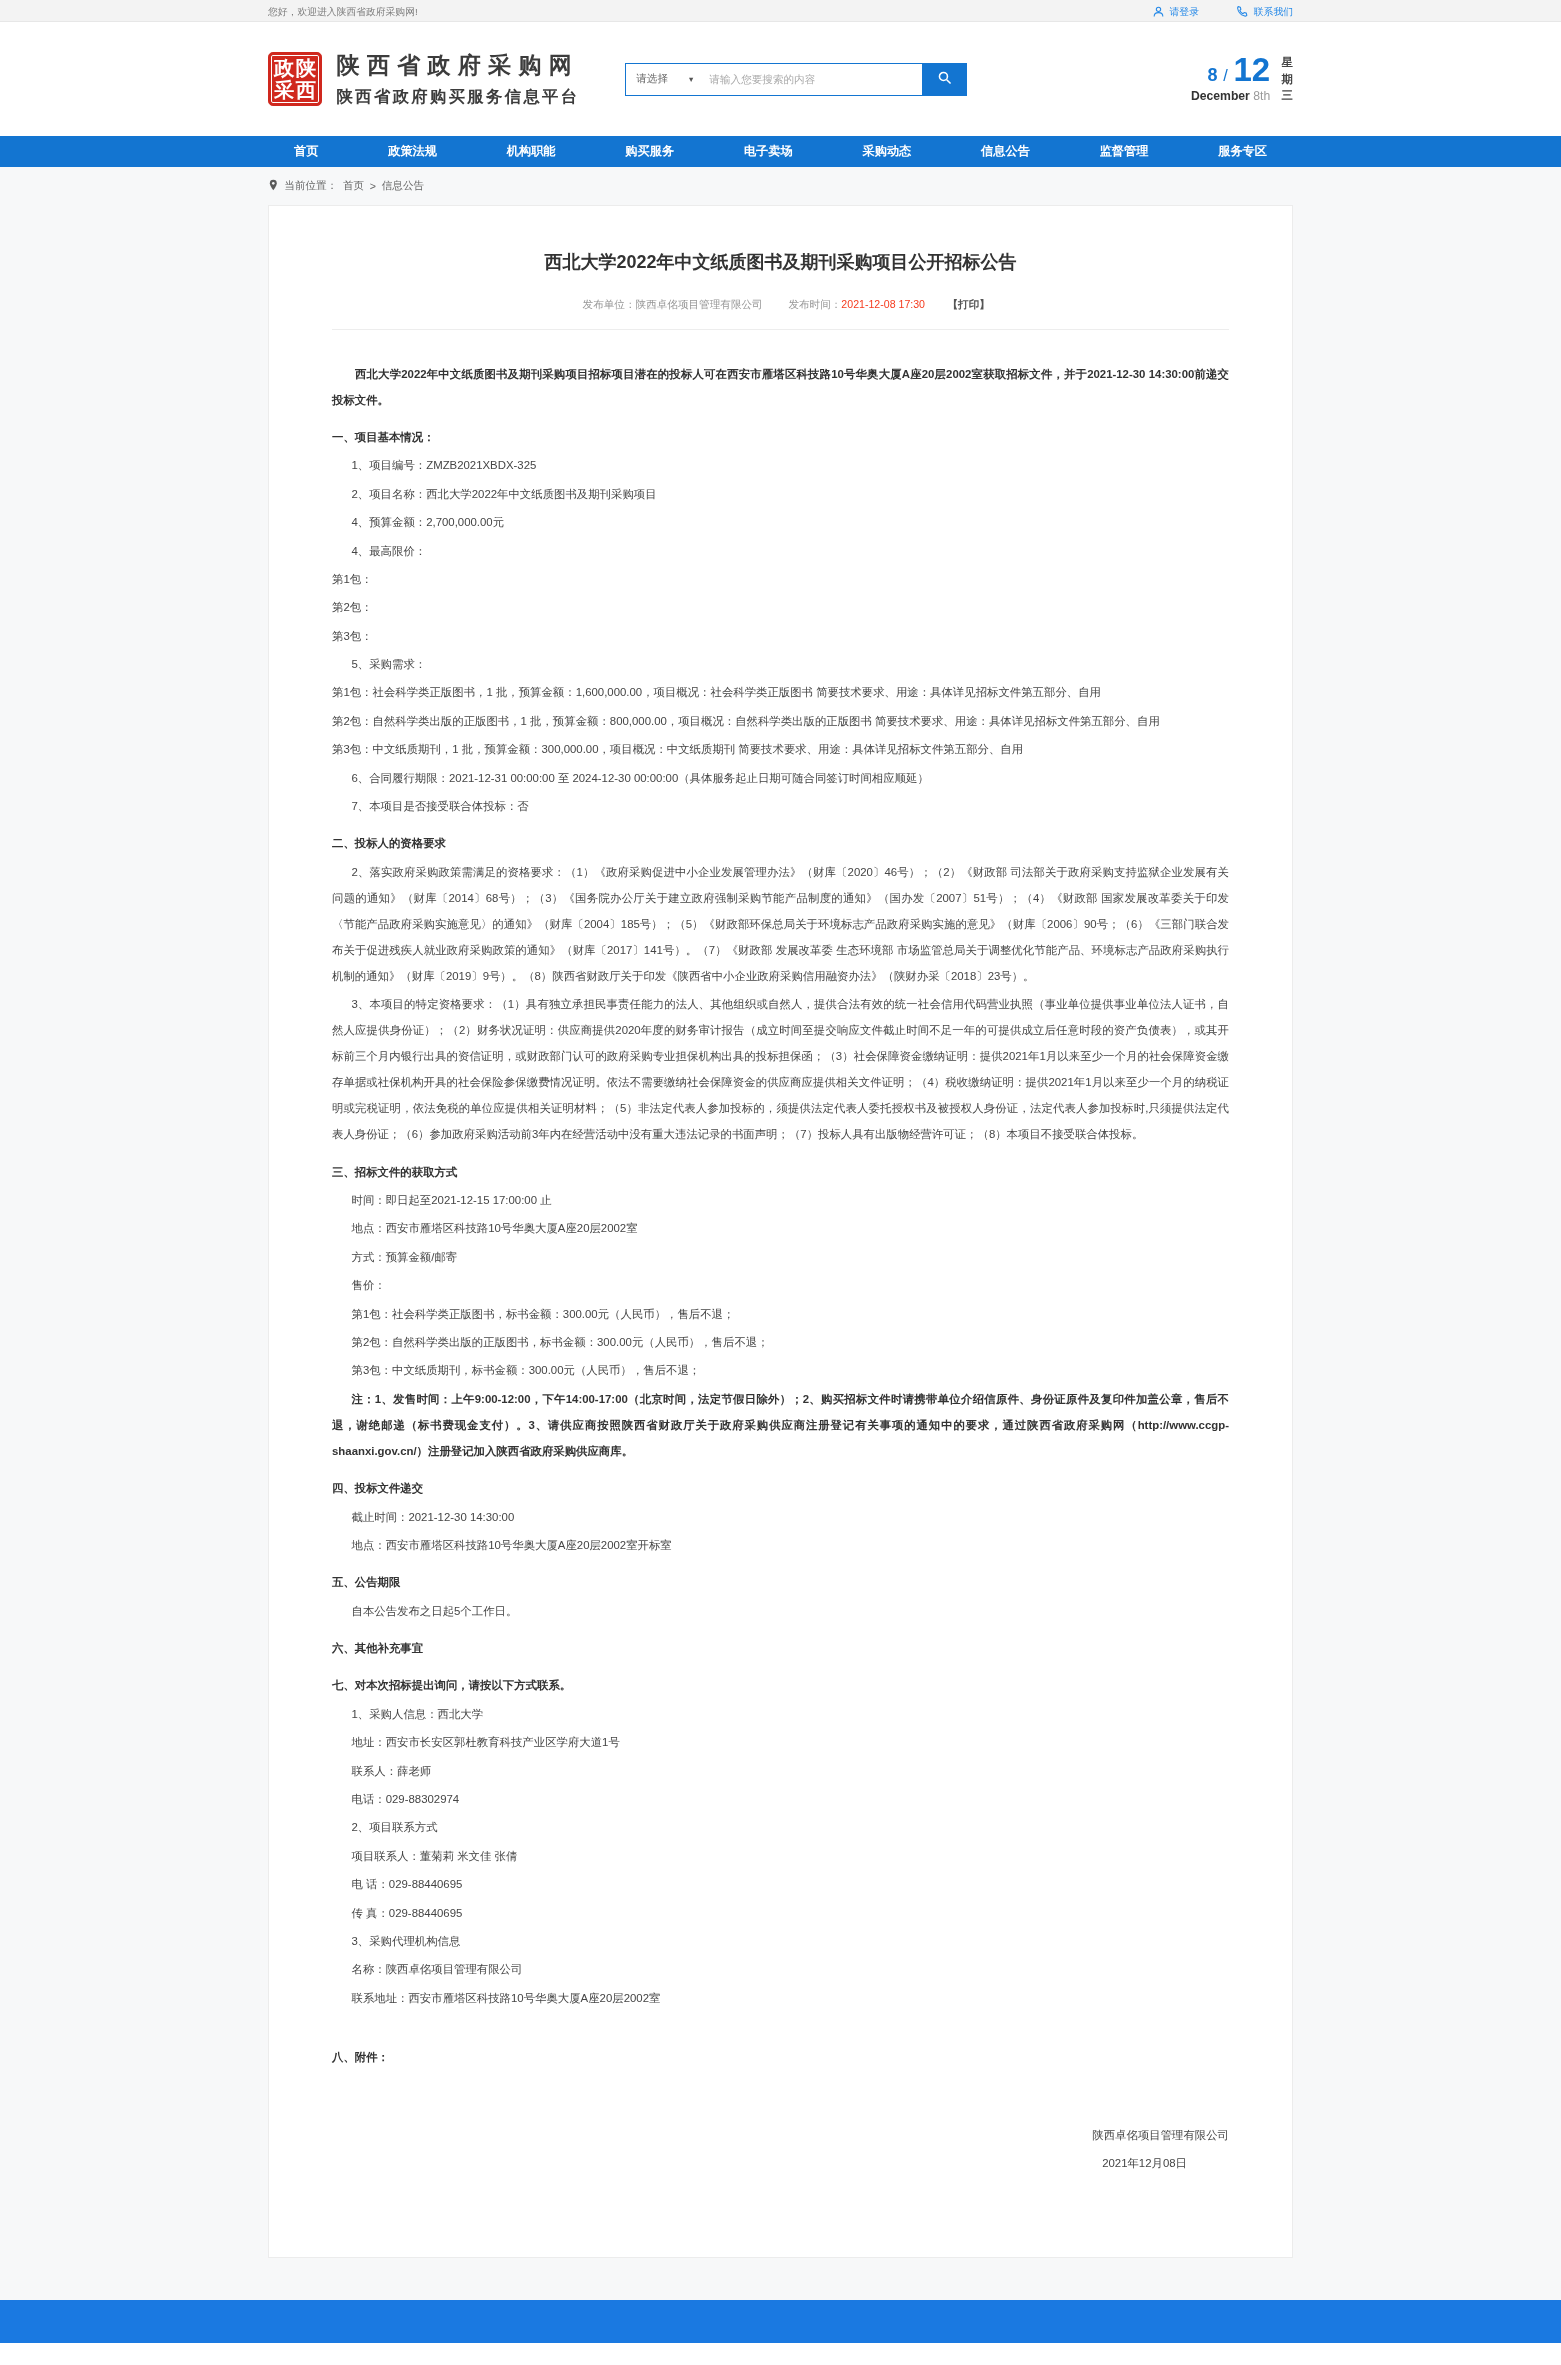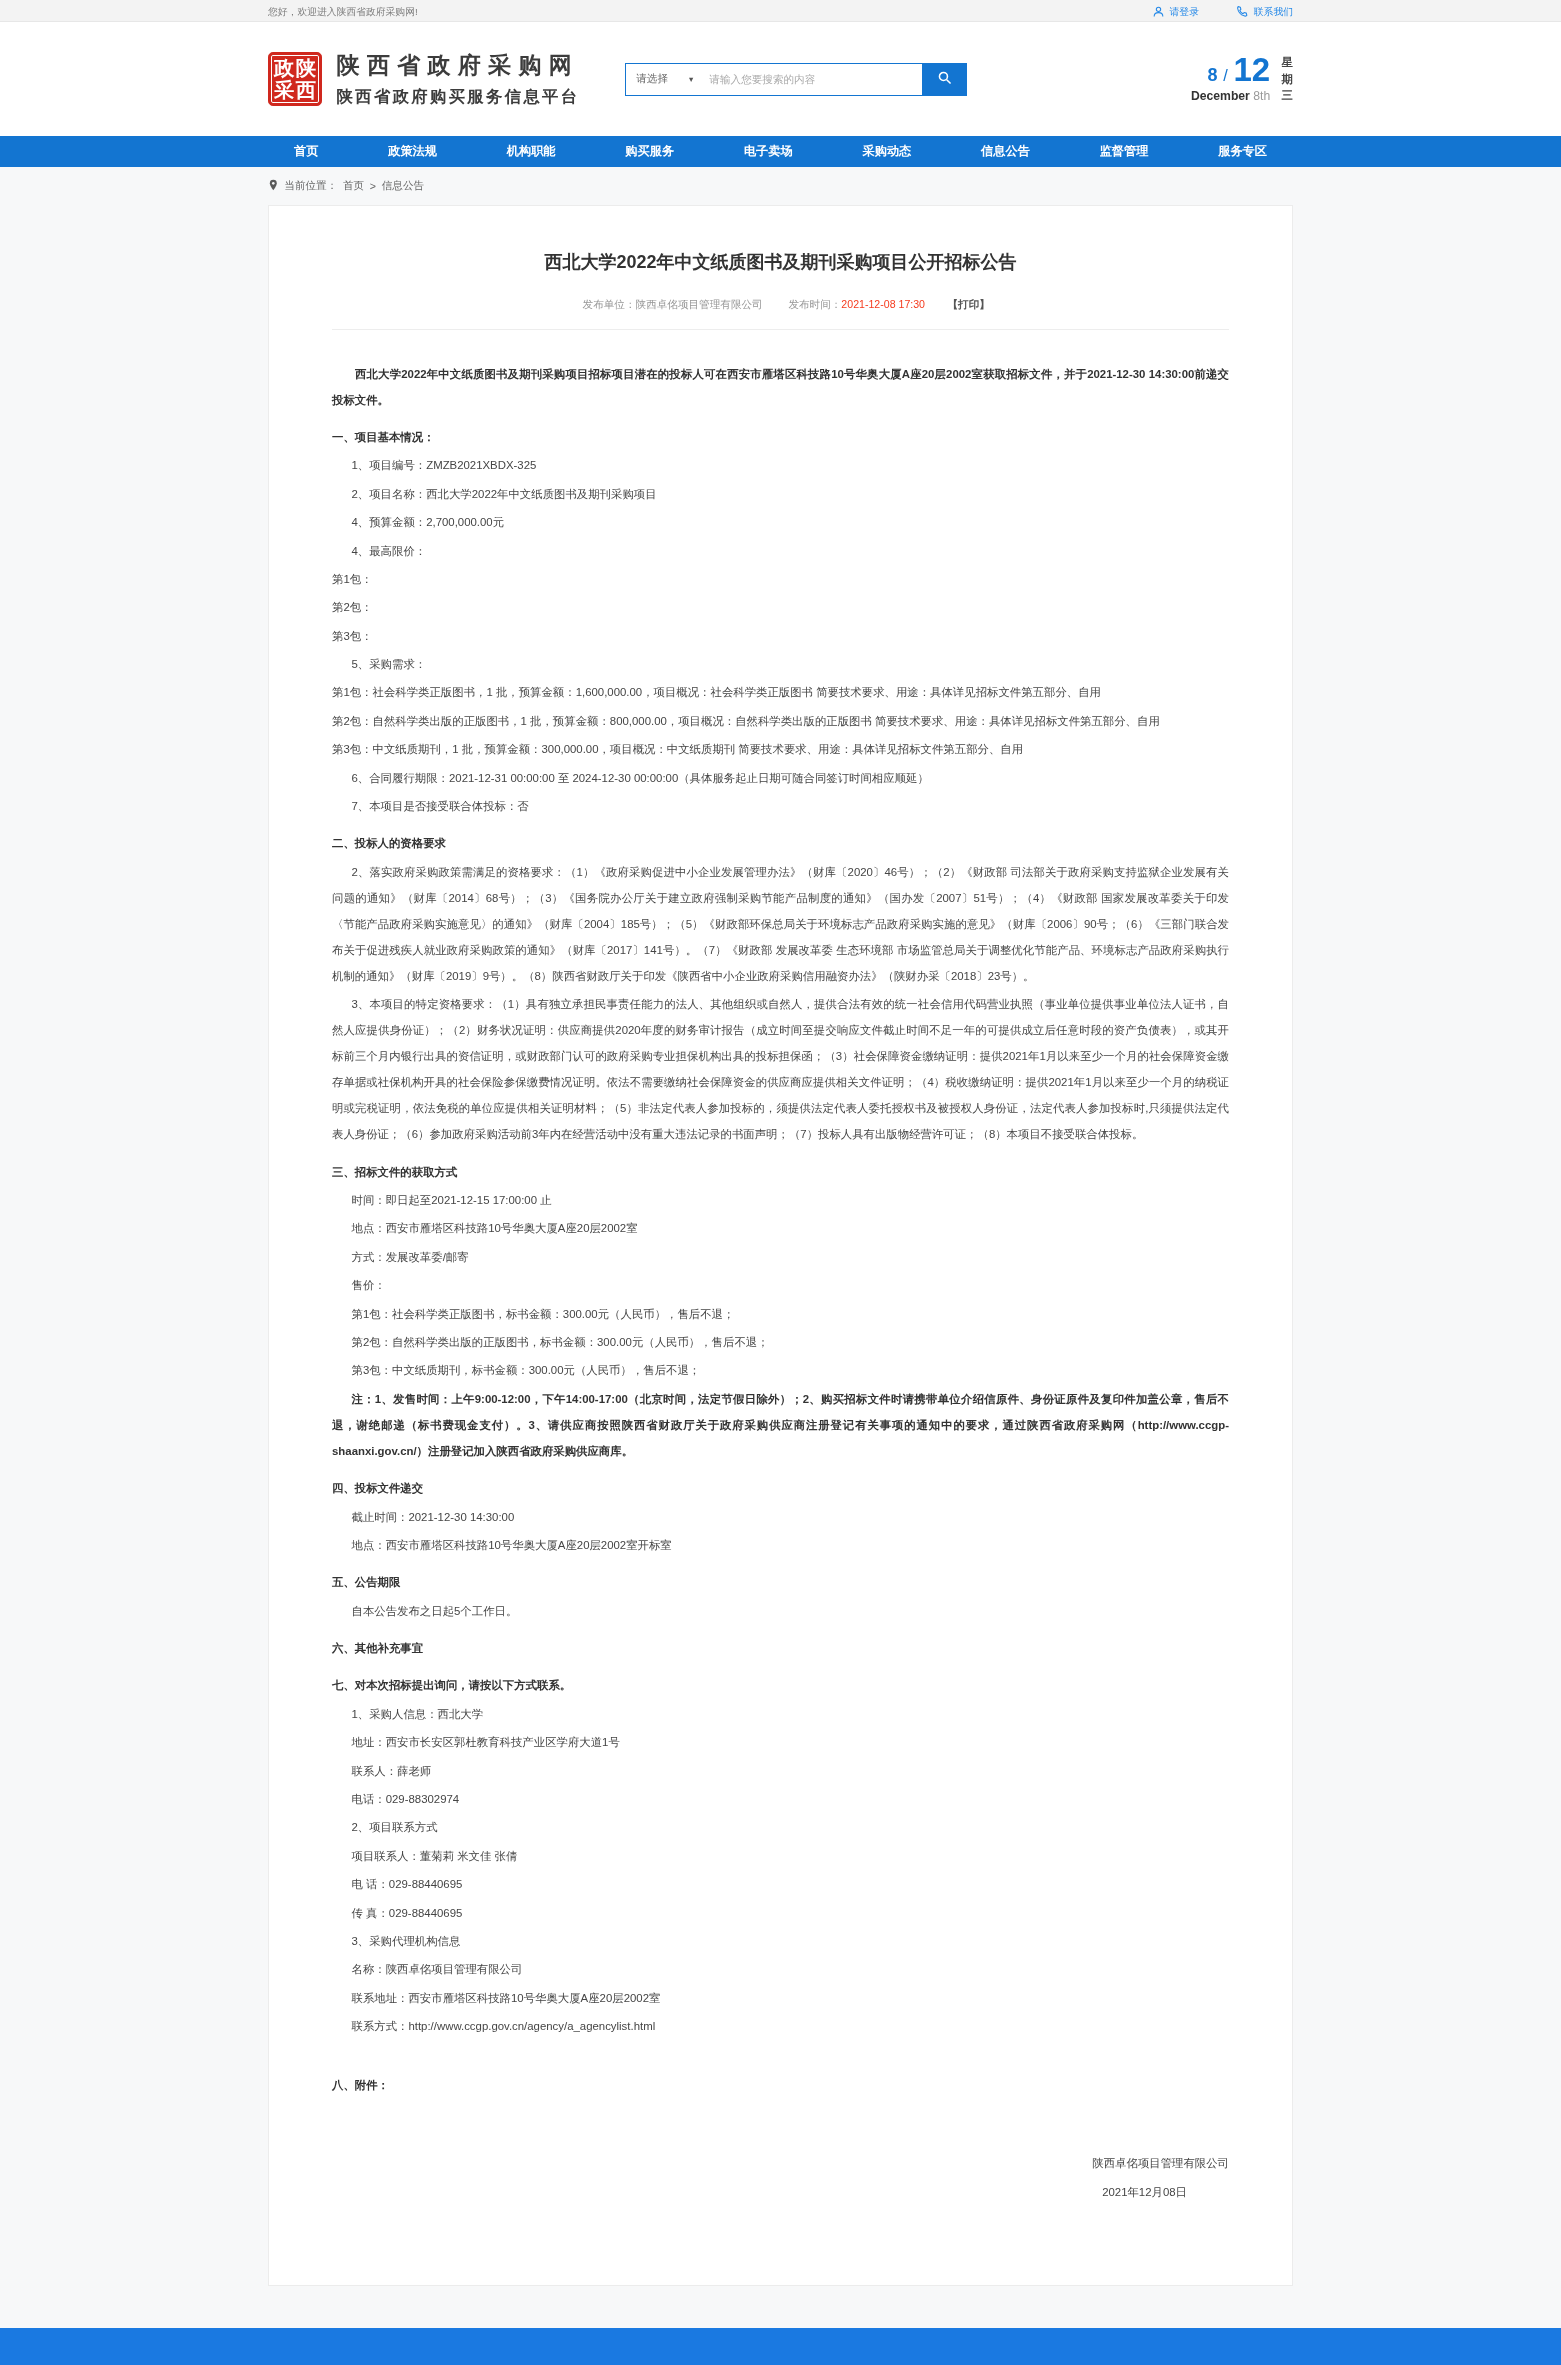--- a/index.html
+++ b/index.html
@@ -197,21 +197,21 @@
           <p class="para flush">第2包：自然科学类出版的正版图书，1 批，预算金额：800,000.00，项目概况：自然科学类出版的正版图书 简要技术要求、用途：具体详见招标文件第五部分、自用</p>
           <p class="para flush">第3包：中文纸质期刊，1 批，预算金额：300,000.00，项目概况：中文纸质期刊 简要技术要求、用途：具体详见招标文件第五部分、自用</p>
           <p class="para sub">6、合同履行期限：2021-12-31 00:00:00 至 2024-12-30 00:00:00（具体服务起止日期可随合同签订时间相应顺延）</p>
           <p class="para sub">7、本项目是否接受联合体投标：否</p>
           <p class="para h">二、投标人的资格要求</p>
           <p class="para sub just">2、落实政府采购政策需满足的资格要求：（1）《政府采购促进中小企业发展管理办法》（财库〔2020〕46号）；（2）《财政部 司法部关于政府采购支持监狱企业发展有关问题的通知》（财库〔2014〕68号）；（3）《国务院办公厅关于建立政府强制采购节能产品制度的通知》（国办发〔2007〕51号）；（4）《财政部 国家发展改革委关于印发〈节能产品政府采购实施意见〉的通知》（财库〔2004〕185号）；（5）《财政部环保总局关于环境标志产品政府采购实施的意见》（财库〔2006〕90号；（6）《三部门联合发布关于促进残疾人就业政府采购政策的通知》（财库〔2017〕141号）。（7）《财政部 发展改革委 生态环境部 市场监管总局关于调整优化节能产品、环境标志产品政府采购执行机制的通知》（财库〔2019〕9号）。（8）陕西省财政厅关于印发《陕西省中小企业政府采购信用融资办法》（陕财办采〔2018〕23号）。</p>
           <p class="para sub just">3、本项目的特定资格要求：（1）具有独立承担民事责任能力的法人、其他组织或自然人，提供合法有效的统一社会信用代码营业执照（事业单位提供事业单位法人证书，自然人应提供身份证）；（2）财务状况证明：供应商提供2020年度的财务审计报告（成立时间至提交响应文件截止时间不足一年的可提供成立后任意时段的资产负债表），或其开标前三个月内银行出具的资信证明，或财政部门认可的政府采购专业担保机构出具的投标担保函；（3）社会保障资金缴纳证明：提供2021年1月以来至少一个月的社会保障资金缴存单据或社保机构开具的社会保险参保缴费情况证明。依法不需要缴纳社会保障资金的供应商应提供相关文件证明；（4）税收缴纳证明：提供2021年1月以来至少一个月的纳税证明或完税证明，依法免税的单位应提供相关证明材料；（5）非法定代表人参加投标的，须提供法定代表人委托授权书及被授权人身份证，法定代表人参加投标时,只须提供法定代表人身份证；（6）参加政府采购活动前3年内在经营活动中没有重大违法记录的书面声明；（7）投标人具有出版物经营许可证；（8）本项目不接受联合体投标。</p>
           <p class="para h">三、招标文件的获取方式</p>
           <p class="para sub">时间：即日起至2021-12-15 17:00:00 止</p>
           <p class="para sub">地点：西安市雁塔区科技路10号华奥大厦A座20层2002室</p>
-          <p class="para sub">方式：发展改革委/邮寄</p>
+          <p class="para sub">方式：预算金额/邮寄</p>
           <p class="para sub">售价：</p>
           <p class="para sub">第1包：社会科学类正版图书，标书金额：300.00元（人民币），售后不退；</p>
           <p class="para sub">第2包：自然科学类出版的正版图书，标书金额：300.00元（人民币），售后不退；</p>
           <p class="para sub">第3包：中文纸质期刊，标书金额：300.00元（人民币），售后不退；</p>
           <p class="para note just">注：1、发售时间：上午9:00-12:00，下午14:00-17:00（北京时间，法定节假日除外）；2、购买招标文件时请携带单位介绍信原件、身份证原件及复印件加盖公章，售后不退，谢绝邮递（标书费现金支付）。3、请供应商按照陕西省财政厅关于政府采购供应商注册登记有关事项的通知中的要求，通过陕西省政府采购网（http://www.ccgp-shaanxi.gov.cn/）注册登记加入陕西省政府采购供应商库。</p>
           <p class="para h">四、投标文件递交</p>
           <p class="para sub">截止时间：2021-12-30 14:30:00</p>
           <p class="para sub">地点：西安市雁塔区科技路10号华奥大厦A座20层2002室开标室</p>
           <p class="para h">五、公告期限</p>
           <p class="para sub">自本公告发布之日起5个工作日。</p>
@@ -221,21 +221,20 @@
           <p class="para sub">地址：西安市长安区郭杜教育科技产业区学府大道1号</p>
           <p class="para sub">联系人：薛老师</p>
           <p class="para sub">电话：029-88302974</p>
           <p class="para sub">2、项目联系方式</p>
           <p class="para sub">项目联系人：董菊莉 米文佳 张倩</p>
           <p class="para sub">电 话：029-88440695</p>
           <p class="para sub">传 真：029-88440695</p>
           <p class="para sub">3、采购代理机构信息</p>
           <p class="para sub">名称：陕西卓佲项目管理有限公司</p>
           <p class="para sub">联系地址：西安市雁塔区科技路10号华奥大厦A座20层2002室</p>
-          <p class="para sub">联系方式：http://www.ccgp.gov.cn/agency/a_agencylist.html</p>
           <p class="para h gap-top">八、附件：</p>
           <p class="para sign1">陕西卓佲项目管理有限公司</p>
           <p class="para sign2">2021年12月08日</p>
         </div>
     </div>
   </div>
 </div>
 
 <div class="footer">
   <div class="container footer-inner">

